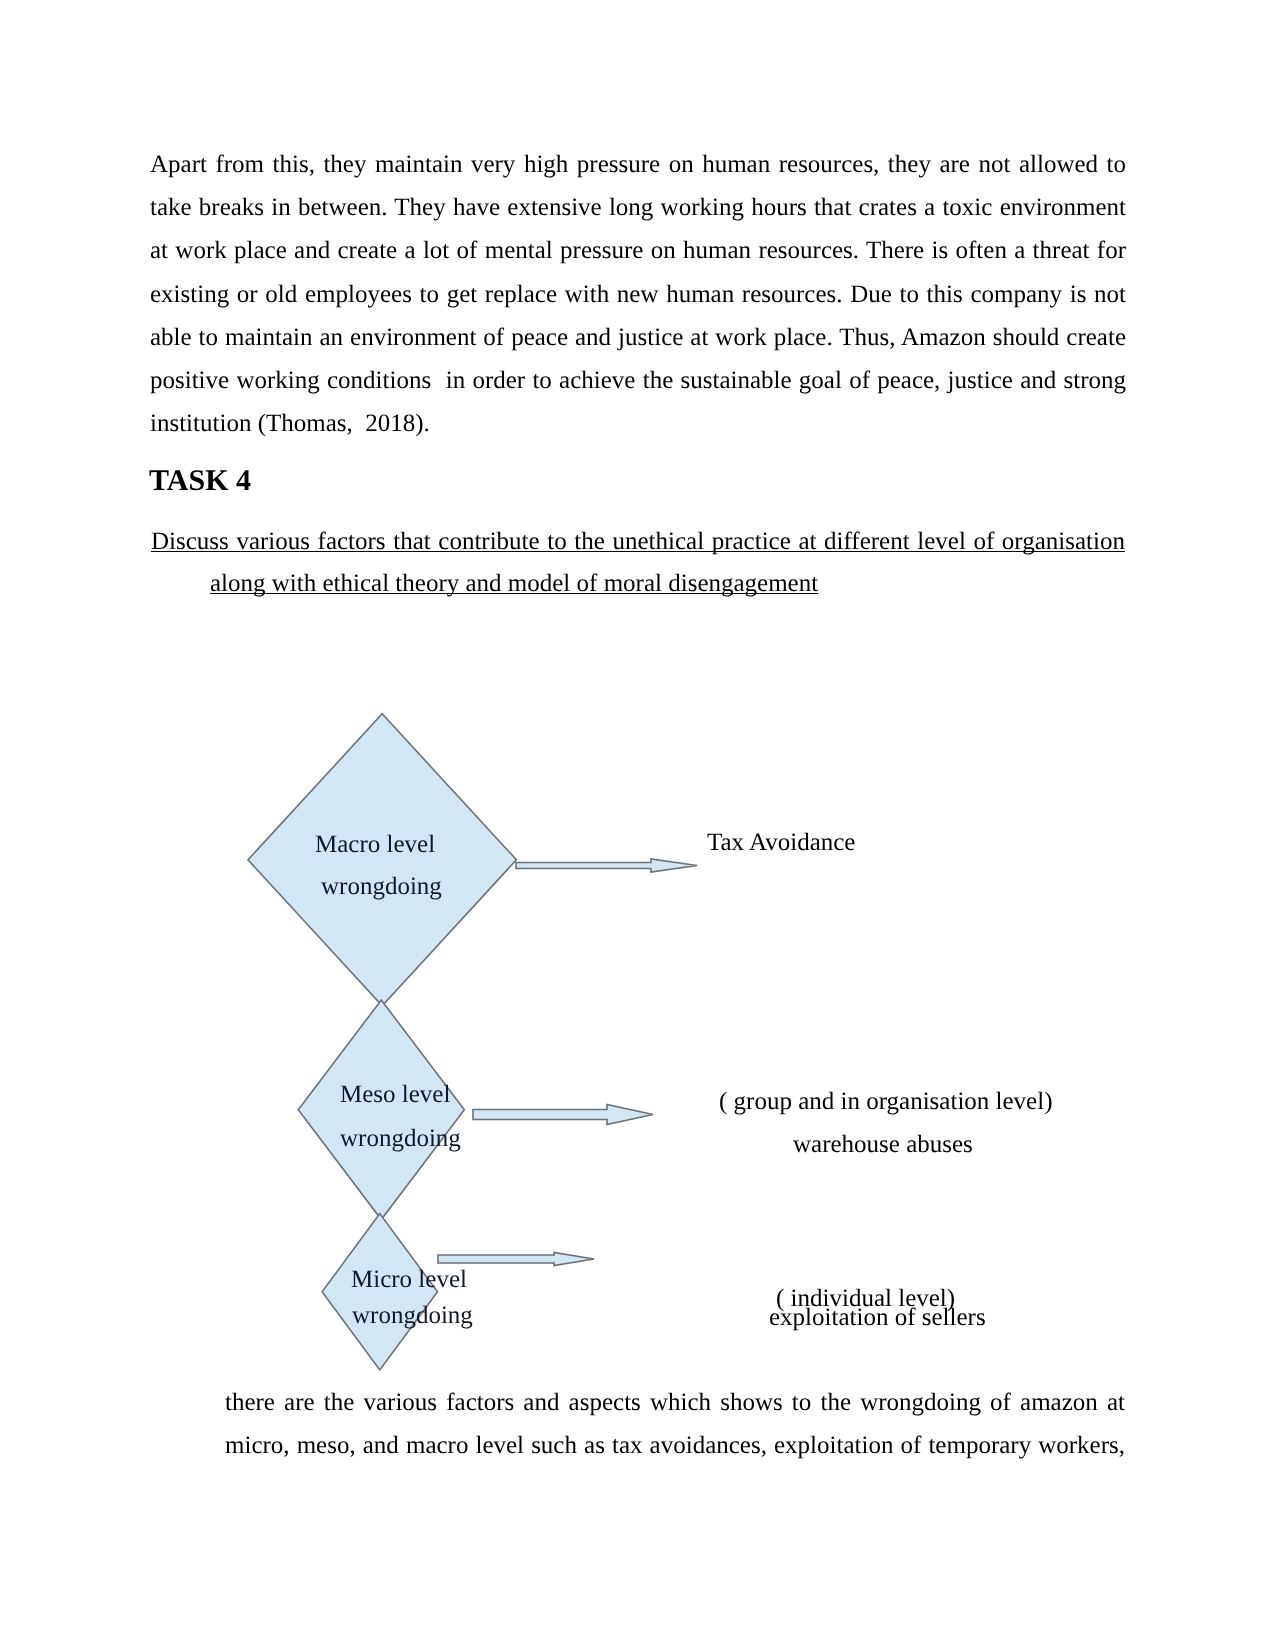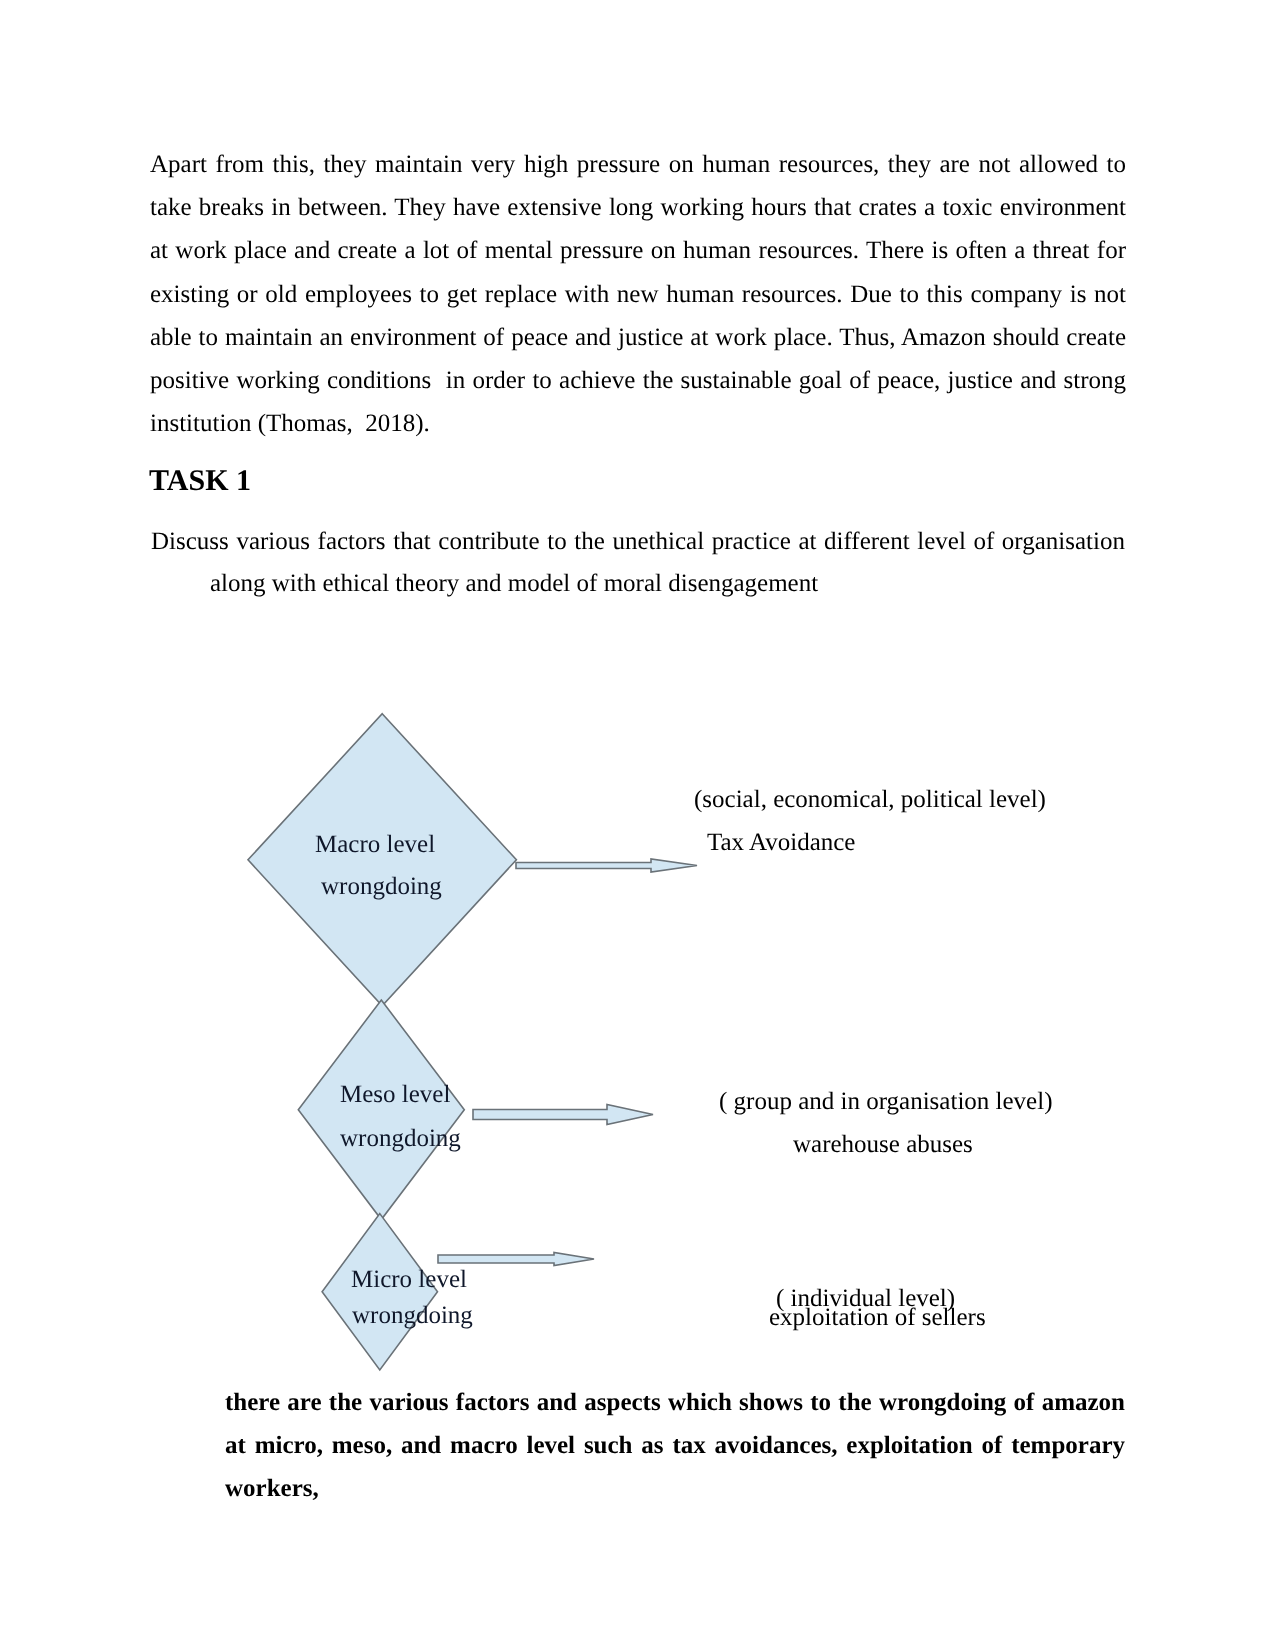--- a/index.html
+++ b/index.html
@@ -5,49 +5,49 @@
   html,body{margin:0;padding:0;background:#ffffff;}
   body{width:1275px;height:1651px;position:relative;overflow:hidden;
        font-family:"Liberation Serif", serif; color:#000;
        -webkit-font-smoothing:antialiased;-moz-osx-font-smoothing:grayscale;
        text-rendering:geometricPrecision;}
   .page{position:absolute;left:0;top:0;width:1275px;height:1170px;background:#fff;}
 
   
   .para{position:absolute;font-size:25px;line-height:43.2px;text-align:justify;
         text-align-last:left;white-space:pre-wrap;}
-  .para.just-all{text-align-last:justify;font-weight:bold;}
+  .para.just-all{text-align-last:justify;}
 
   
   .h-task{position:absolute;font-size:30px;font-weight:bold;line-height:38px;
           white-space:nowrap;}
 
   
   .qline{position:absolute;font-size:25px;line-height:42px;white-space:pre;}
   .qline.just{white-space:normal;text-align:justify;text-align-last:justify;}
-  .qline span{text-underline-offset:2px;
+  .qline span{text-decoration:underline;text-underline-offset:2px;
               text-decoration-thickness:1.2px;text-decoration-skip-ink:none;}
 
   
   .dlabel{position:absolute;font-size:25px;line-height:25px;white-space:nowrap;}
   .dtext{position:absolute;font-size:25px;line-height:25px;white-space:nowrap;
          color:#0f172a;}
   .dtext.small{font-size:25px;line-height:21.3px;}
 
   svg.diagram{position:absolute;left:0;top:0;width:1275px;height:1651px;
               pointer-events:none;overflow:visible;}
 </style>
 </head>
 <body>
 
 <div class="page">
 
   <p class="para" style="left:150px;top:143px;width:976px;margin:0;">Apart from this, they maintain very high pressure on human resources, they are not allowed to take breaks in between. They have extensive long working hours that crates a toxic environment at work place and create a lot of mental pressure on human resources. There is often a threat for existing or old employees to get replace with new human resources. Due to this company is not able to maintain an environment of peace and justice at work place. Thus, Amazon should create positive working conditions  in order to achieve the sustainable goal of peace, justice and strong institution (Thomas,  2018).</p>
 
-  <h2 class="h-task" style="left:149px;top:462px;margin:0;">TASK 1</h2>
+  <h2 class="h-task" style="left:149px;top:462px;margin:0;">TASK 4</h2>
 
   <div class="qline just" style="left:151px;top:521px;width:974px;"><span>Discuss various factors that contribute to the unethical practice at different level of organisation</span></div>
 
   <div class="qline" style="left:210px;top:563px;"><span>along with ethical theory and model of moral disengagement</span></div>
 
 
   <svg class="diagram" viewBox="0 0 1275 1651" xmlns="http://www.w3.org/2000/svg">
     <g id="diagram-shapes">
         <polygon points="382.2,713.8 516.4,859.8 382.2,1005.8 248,859.8" fill="#d2e6f3" stroke="#6a7278" stroke-width="1.6"></polygon>
         <polygon points="381.3,1000 464.3,1109.8 381.3,1219.6 298.3,1109.8" fill="#d2e6f3" stroke="#6a7278" stroke-width="1.6"></polygon>
@@ -60,21 +60,20 @@
 
   <div class="dtext" style="left:315px;top:832px;">Macro level</div>
   <div class="dtext" style="left:321px;top:874px;">wrongdoing</div>
 
   <div class="dtext" style="left:340px;top:1082px;text-align:center;">Meso level</div>
   <div class="dtext" style="left:340px;top:1126px;">wrongdoing</div>
 
   <div class="dtext small" style="left:351px;top:1269px;">Micro level</div>
   <div class="dtext small" style="left:352px;top:1305px;">wrongdoing</div>
 
-  <div class="dlabel" style="left:694px;top:787px;">(social, economical, political level)</div>
   <div class="dlabel" style="left:707px;top:830px;">Tax Avoidance</div>
 
   <div class="dlabel" style="left:719px;top:1089px;">( group and in organisation level)</div>
   <div class="dlabel" style="left:793px;top:1132px;">warehouse abuses</div>
 
   <div class="dlabel" style="left:776px;top:1261px;margin-top:25px;">( individual level)</div>
   <div class="dlabel" style="left:769px;top:1305px;">exploitation of sellers</div>
 
   <p class="para just-all" style="left:225px;top:1381px;width:900px;margin:0;">there are the various factors and aspects which shows to the wrongdoing of amazon at micro, meso, and macro level such as tax avoidances, exploitation of temporary workers,</p>
 

